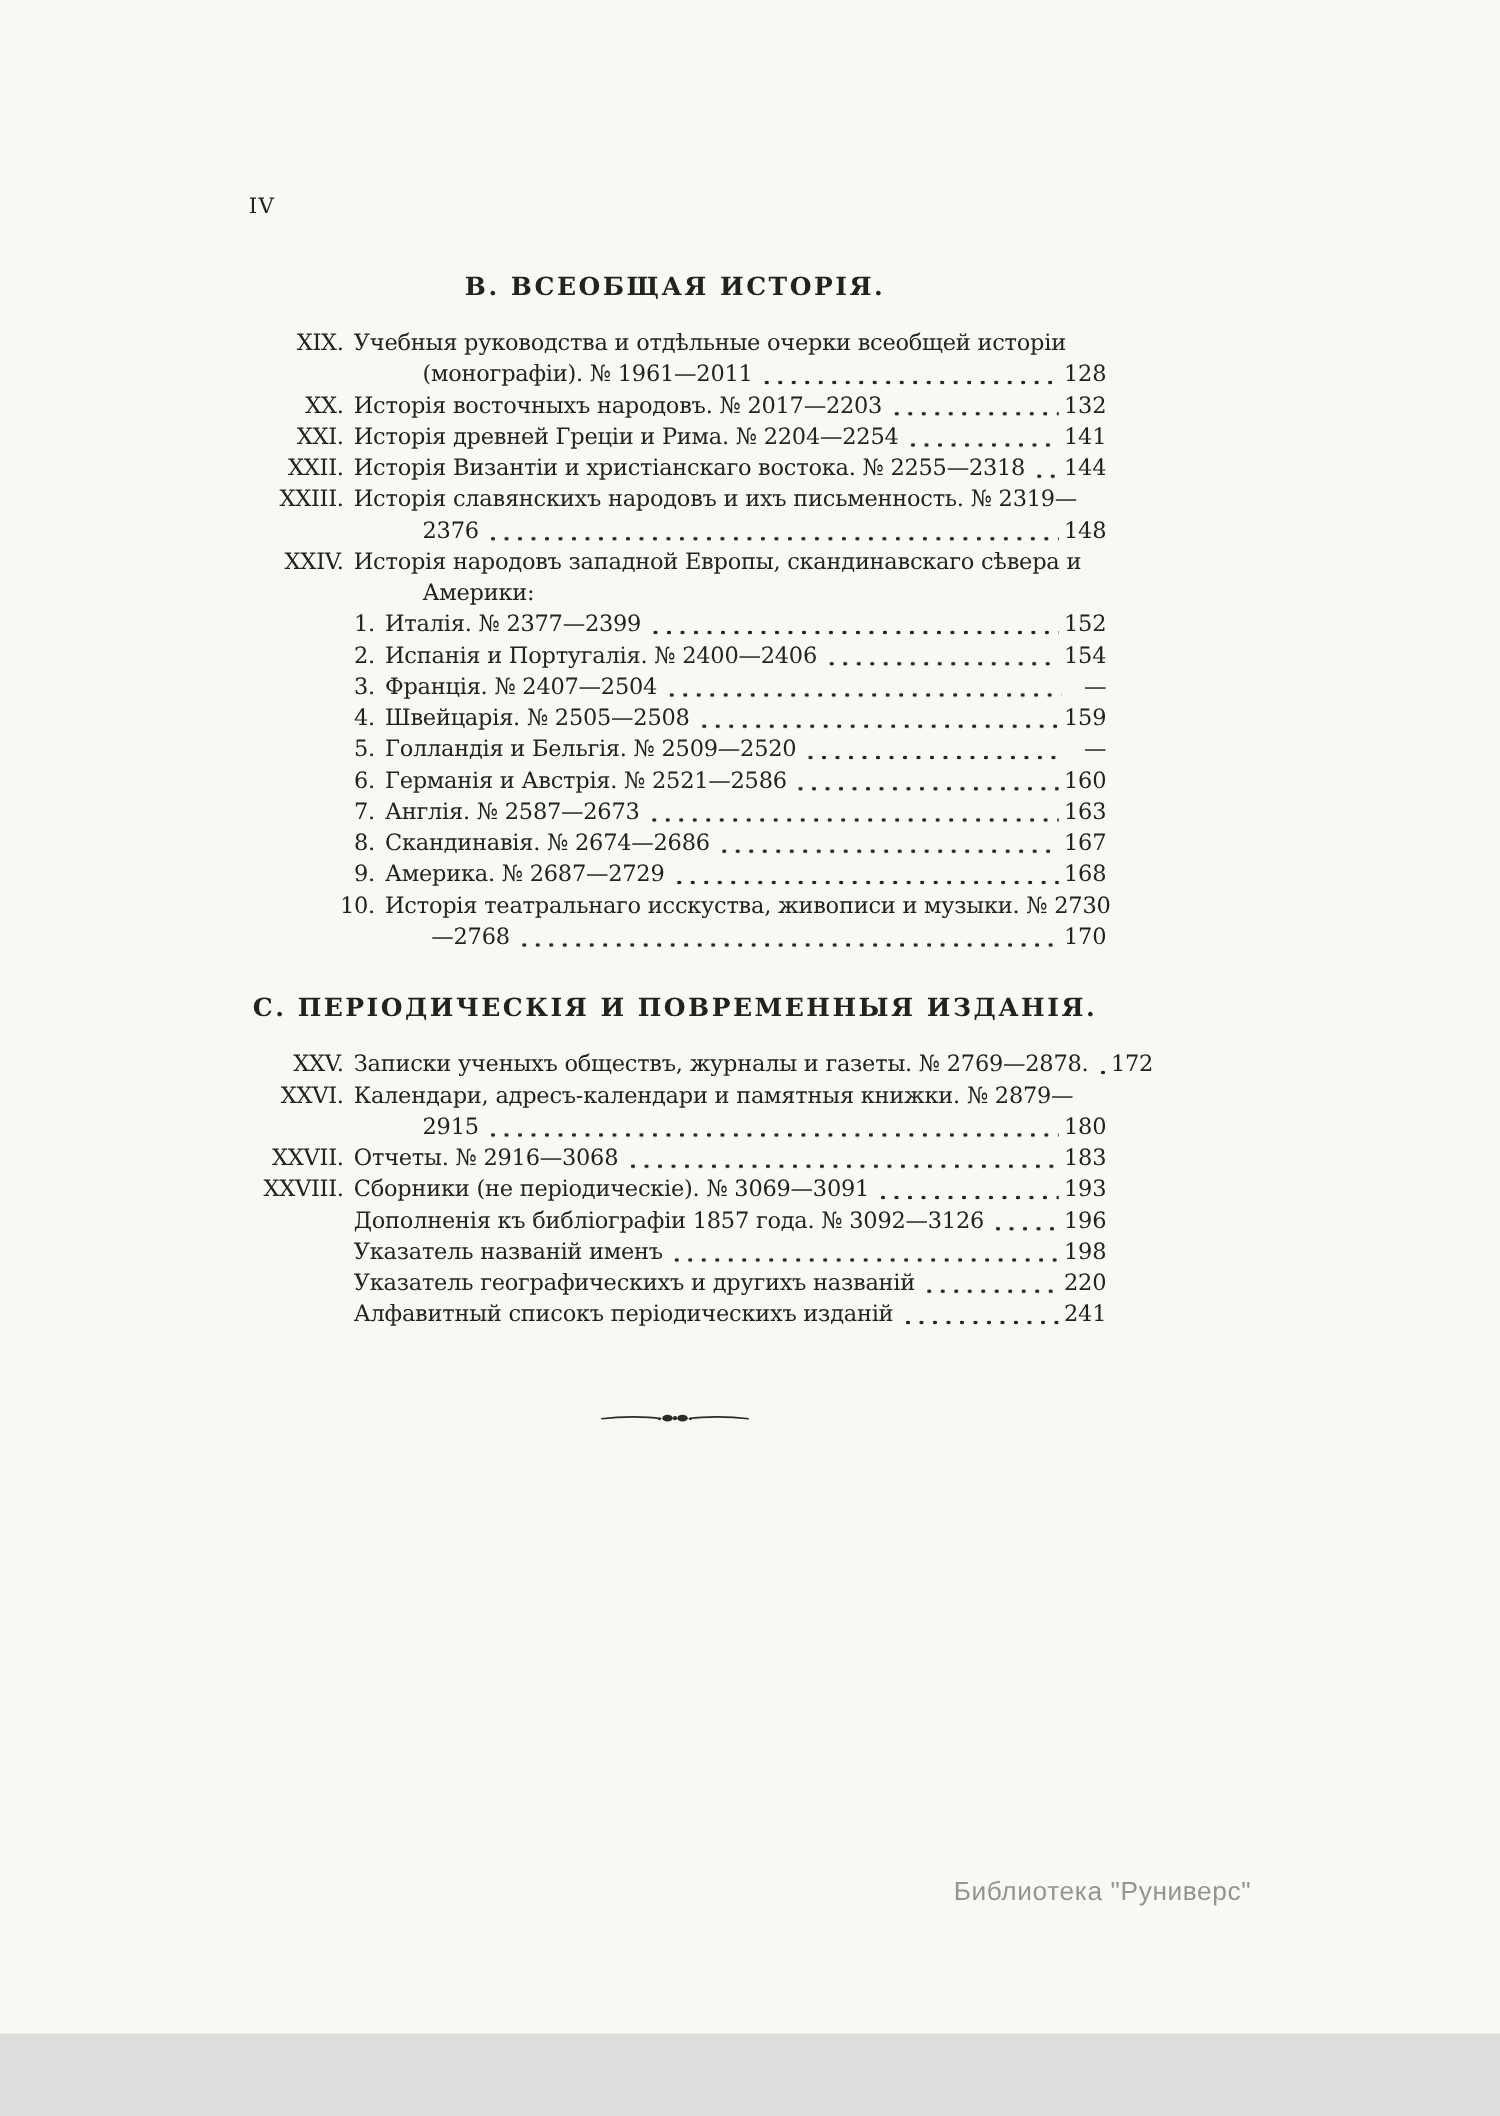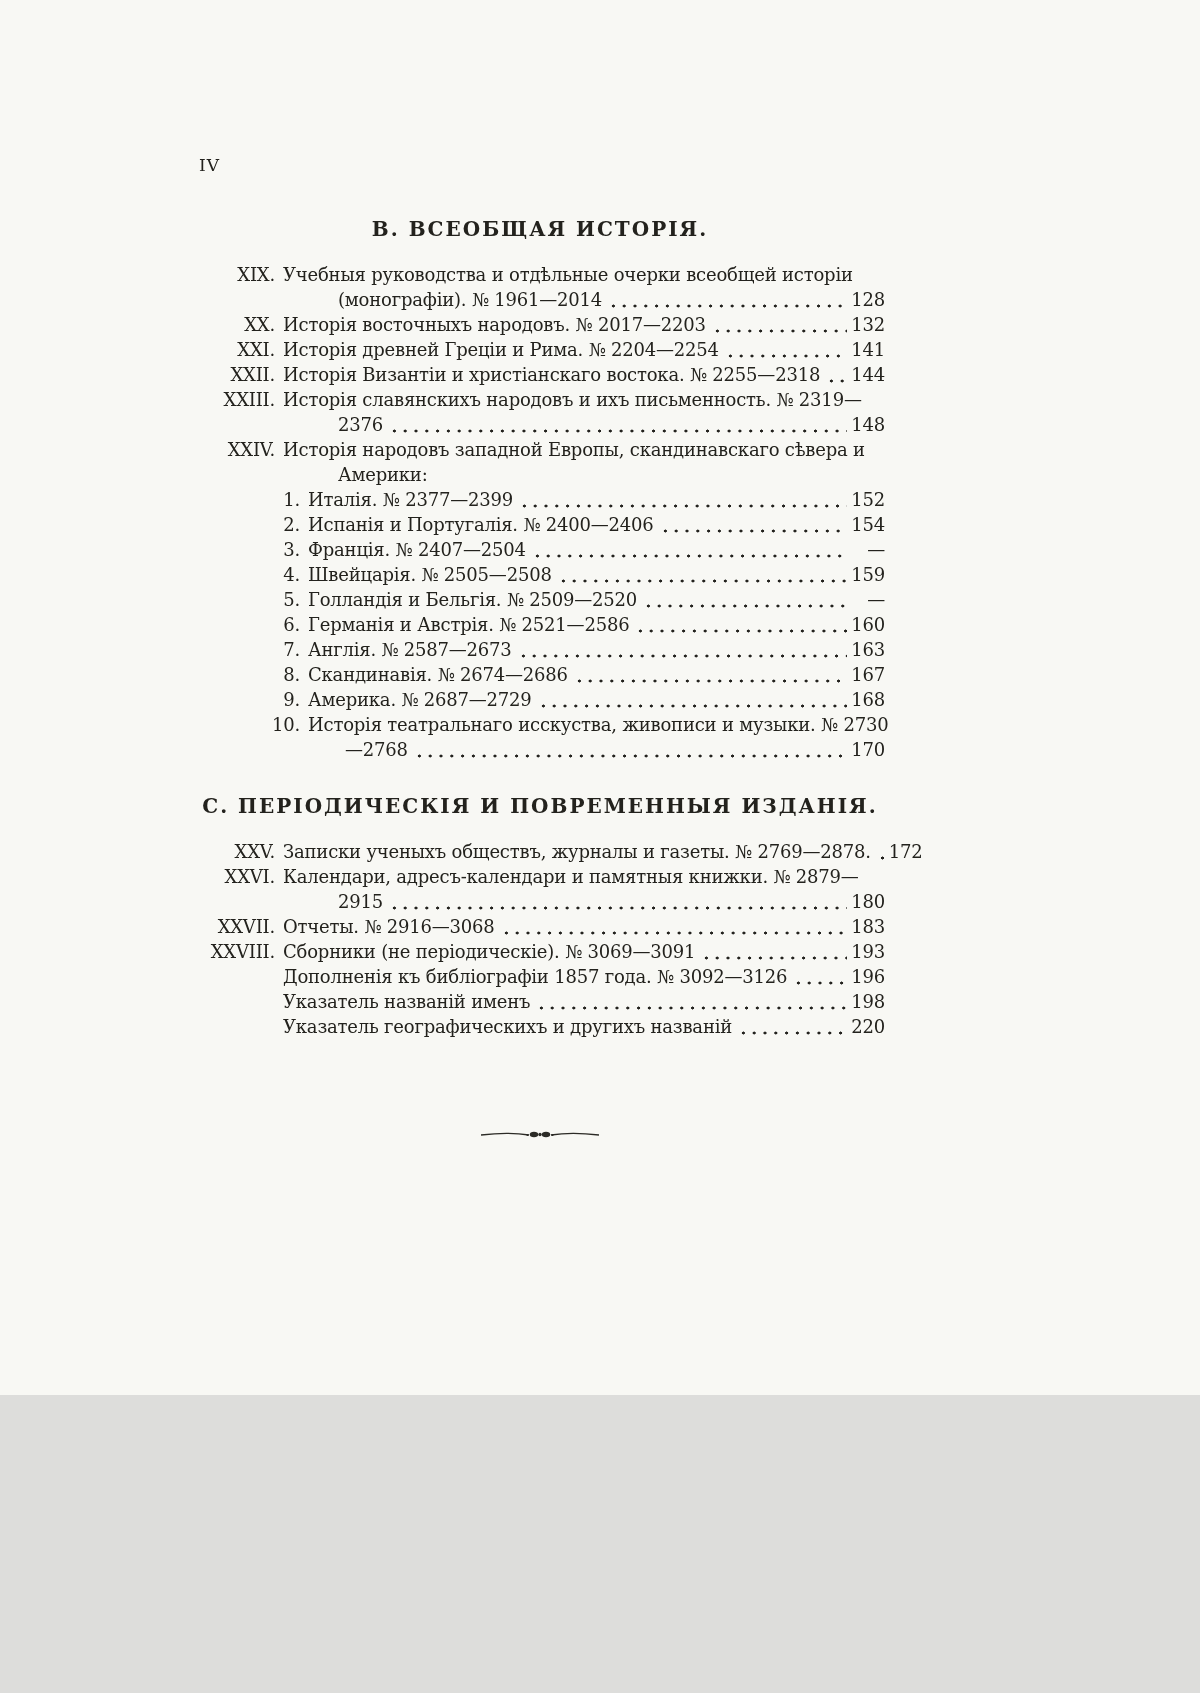--- a/index.html
+++ b/index.html
@@ -1,19 +1,19 @@
 <!DOCTYPE html>
 <html><head>
 <meta charset="utf-8">
 <style>
   html, body { margin: 0; padding: 0; background: #dddddb; }
   .page {
     position: relative;
     width: 1200px;
-    height: 1395px;
+    height: 1627px;
     margin: 0 auto;
     background: #f8f8f4;
     font-family: "DejaVu Serif", serif;
     color: #23221d;
     overflow: hidden;
   }
   .folio {
     position: absolute;
     left: 199px;
     top: 155px;
@@ -102,21 +102,21 @@
 
   <div class="content" id="sections-root">
   <section class="toc-section">
     <h2 class="heading">В.  ВСЕОБЩАЯ ИСТОРІЯ.</h2>
     <div class="entries">
           <div class="line">
             <span class="label">XIX.</span>
             <span class="text">Учебныя руководства и отдѣльные очерки всеобщей исторіи</span>
           </div>
           <div class="line cont">
-            <span class="text">(монографіи). № 1961—2014</span>
+            <span class="text">(монографіи). № 1961—2011</span>
             <span class="leader"></span>
             <span class="pagenum">128</span>
           </div>
           <div class="line">
             <span class="label">XX.</span>
             <span class="text">Исторія восточныхъ народовъ. № 2017—2203</span>
             <span class="leader"></span>
             <span class="pagenum">132</span>
           </div>
           <div class="line">
@@ -253,20 +253,26 @@
             <span class="label"></span>
             <span class="text">Указатель названій именъ</span>
             <span class="leader"></span>
             <span class="pagenum">198</span>
           </div>
           <div class="line">
             <span class="label"></span>
             <span class="text">Указатель географическихъ и другихъ названій</span>
             <span class="leader"></span>
             <span class="pagenum">220</span>
+          </div>
+          <div class="line">
+            <span class="label"></span>
+            <span class="text">Алфавитный списокъ періодическихъ изданій</span>
+            <span class="leader"></span>
+            <span class="pagenum">241</span>
           </div>
         </div>
   </section>
 </div>
 
   <div class="ornament">
     <svg width="126" height="16" viewBox="0 0 126 16">
       <g stroke="#2c2b26" fill="none" stroke-width="1.3">
         <path d="M4 9 C 20 7, 40 7, 52 9"></path>
         <path d="M74 9 C 86 7, 106 7, 122 9"></path>

